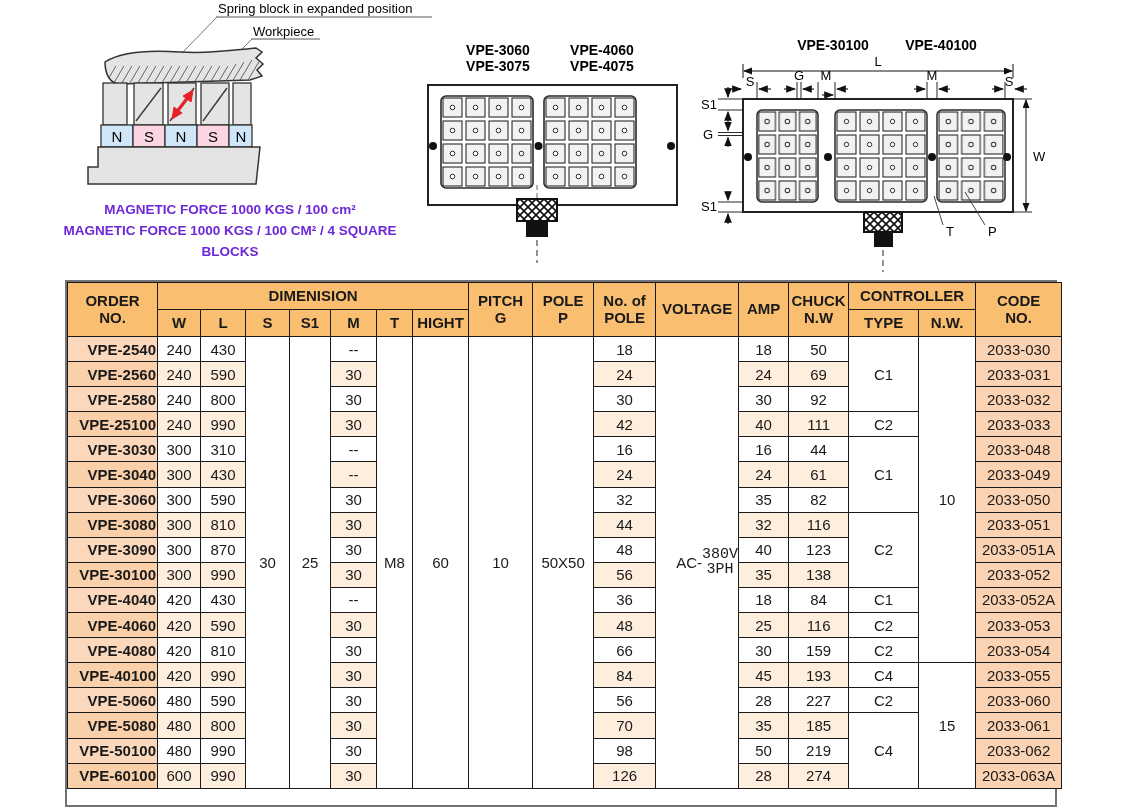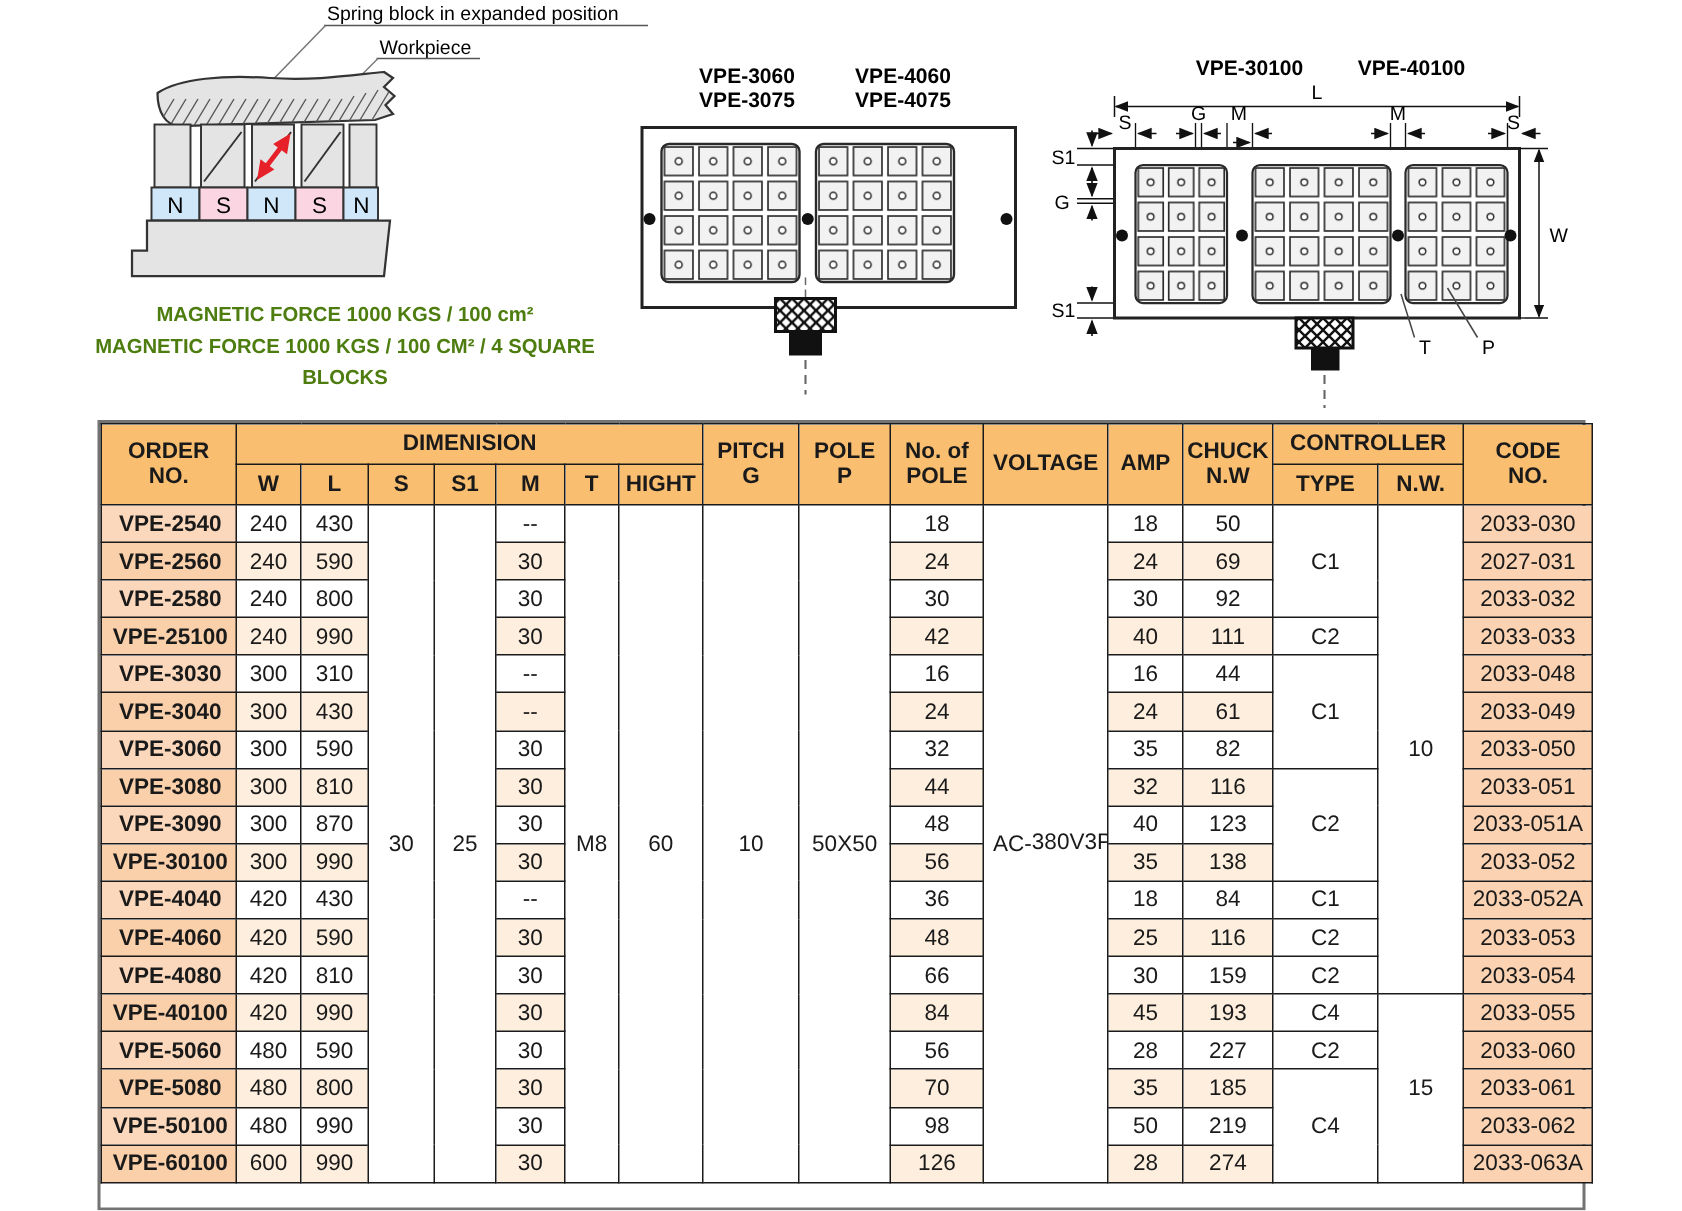--- a/index.html
+++ b/index.html
@@ -1,37 +1,37 @@
 <!DOCTYPE html>
 <html><head>
 <meta charset="utf-8">
 <style>
   html,body{margin:0;padding:0;background:#fff;}
   #page{position:relative;width:1121px;height:807px;background:#fff;overflow:hidden;
         font-family:"Liberation Sans",sans-serif;color:#1a1a1a;}
   svg text{font-family:"Liberation Sans",sans-serif;}
   .dg{position:absolute;}
   .captions{position:absolute;left:50px;top:199px;width:360px;text-align:center;
-            font-weight:bold;font-size:13.5px;line-height:21px;color:#4d7c0f;}
+            font-weight:bold;font-size:13.5px;line-height:21px;color:#6d28d9;}
   
   .tblwrap{position:absolute;left:65px;top:280px;width:992px;height:527px;
            border:2px solid #737373;box-sizing:border-box;background:#fff;}
   table{border-collapse:collapse;table-layout:fixed;width:988px;}
   th,td{border:1px solid #1a1a1a;text-align:center;vertical-align:middle;
         padding:0 1px;overflow:hidden;}
   th{background:#f9be70;font-weight:bold;font-size:15px;line-height:1.12;
      white-space:pre-line;height:26px;}
   tbody td{font-size:15px;height:24.1px;background:#fff;}
-  td.oc{background:#fbd8bc;font-weight:bold;text-align:center;padding-left:3px;font-size:15px;margin-left:20px;}
+  td.oc{background:#fbd8bc;font-weight:bold;text-align:right;padding-left:3px;font-size:15px;margin-left:20px;}
   td.cc{background:#fbd3b3;margin-top:37px;}
   tbody tr:nth-child(even) td.d{background:#fdeedd;}
   tbody tr:nth-child(even) td.oc{background:#fad0ab;}
   td.wh{background:#fff;}
   .vwrap{display:flex;align-items:center;justify-content:center;gap:0;margin-left:20px;}
-  .vstack{display:flex;flex-direction:row;line-height:1.05;}
+  .vstack{display:flex;flex-direction:column;line-height:1.05;font-family:Liberation Mono, monospace;}
 </style>
 </head>
 <body>
 
 <div id="page">
 
   <svg class="dg" style="left:60px;top:0" width="385" height="200" viewBox="0 0 385 200">
     <defs>
       <clipPath id="slabclip">
           <path d="M45,62 C60,52 90,50 120,52 C150,54 175,50 196,48 L202,52 L196,58 L203,64 L197,70 L202,76 L190,80 L60,84 C50,84 45,74 45,62 Z"></path>
@@ -333,21 +333,21 @@
         <td class="cc">2033-030</td>
       </tr>
       <tr>
         <td class="oc">VPE-2560</td>
         <td class="d">240</td>
         <td class="d">590</td>
         <td class="d">30</td>
         <td class="d">24</td>
         <td class="d">24</td>
         <td class="d">69</td>
-        <td class="cc">2027-031</td>
+        <td class="cc">2033-031</td>
       </tr>
       <tr>
         <td class="oc">VPE-2580</td>
         <td class="d">240</td>
         <td class="d">800</td>
         <td class="d">30</td>
         <td class="d">30</td>
         <td class="d">30</td>
         <td class="d">92</td>
         <td class="cc">2033-032</td>

